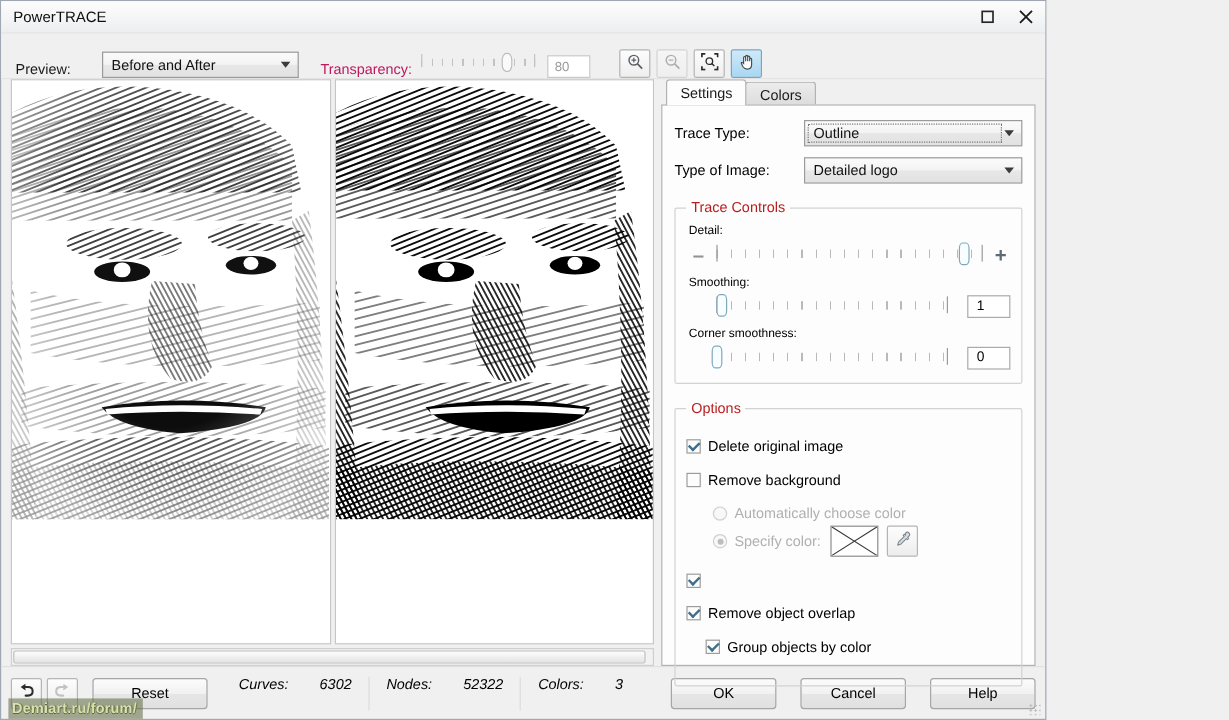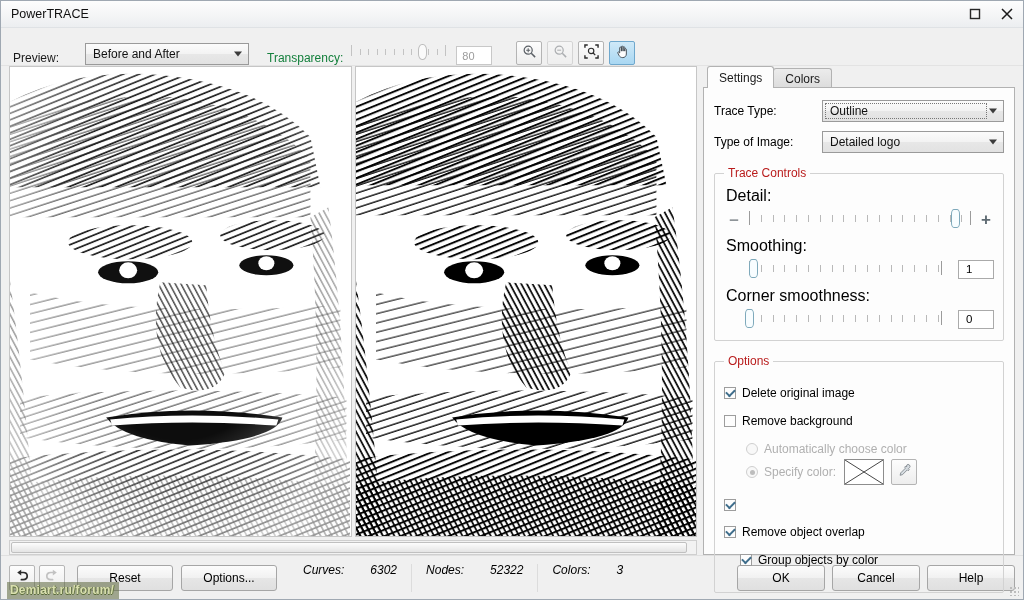--- a/index.html
+++ b/index.html
@@ -4,21 +4,21 @@
 <style>
   * { box-sizing: border-box; }
   html, body { margin:0; padding:0; }
   body {
     width:1024px; height:600px; overflow:hidden;
     font-family:"Liberation Sans", sans-serif;
     font-size:12px; color:#000;
     background:#f0f0f0;
   }
   .window {
-    position:relative; width:1024px; height:600px;
+    position:relative; width:872px; height:600px;
     background:#f0f0f0;
     border:1px solid #9fa8b2;
     display:flex; flex-direction:column;
   }
 
   
   .titlebar {
     height:27px; flex:0 0 27px;
     background:linear-gradient(to bottom,#fdfdfd 0%,#f4f5f6 55%,#eceef0 100%);
     border-bottom:1px solid #dfe2e5;
@@ -36,21 +36,21 @@
 
   
   .toolbar {
     height:38px; flex:0 0 38px;
     display:flex; align-items:flex-end;
     padding:0 12px;
     background:#f0f0f0;
     border-bottom:1px solid #e3e3e3;
   }
   .lbl { font-size:12px; color:#1a1a1a; }
-  .lbl.dim { color:#15803d; }
+  .lbl.dim { color:#be185d; }
 
   .combo {
     position:relative;
     background:linear-gradient(to bottom,#fbfbfb 0%,#f3f3f3 48%,#e7e7e7 52%,#e2e2e2 100%);
     border:1px solid #9a9a9a;
     height:22px; display:flex; align-items:center;
     padding:0 22px 0 7px;
     font-size:12px; color:#111;
     white-space:nowrap; overflow:hidden;
   }
@@ -139,21 +139,21 @@
   .row { display:flex; align-items:center; margin-bottom:9px; }
   .row .rlabel { width:108px; font-size:12px; }
   .row .combo { flex:1; }
 
   fieldset {
     border:1px solid #d2d2d2; border-radius:2px;
     margin:4px 0 9px 0; padding:4px 9px 11px 9px;
   }
   legend { font-size:12px; padding:0 4px; color:#b91c1c; }
 
-  .ctl-label { font-size:16px; margin:3px 0 4px 2px; }
+  .ctl-label { font-size:10px; margin:3px 0 4px 2px; }
   .sliderrow { display:flex; align-items:center; gap:7px; padding-left:2px; }
   .pm { width:16px; text-align:center; font-size:17px; line-height:1; font-weight:bold; }
   .pm.minus { color:#8e9498; }
   .pm.plus  { color:#5f6b73; }
 
   .slider { position:relative; height:20px; flex:1; }
   .slider .ticks {
     position:absolute; left:0; right:0; top:6px; height:7px;
     background-image:repeating-linear-gradient(to right,#b9b9b9 0 1px,transparent 1px 11.8px);
   }
@@ -226,21 +226,21 @@
     height:26px; min-width:96px; padding:0 14px;
     border:1px solid #a6a6a6; border-radius:3px;
     background:linear-gradient(to bottom,#fcfcfc 0%,#f1f1f1 50%,#e6e6e6 51%,#e0e0e0 100%);
     font-size:12px; display:flex; align-items:center; justify-content:center;
     cursor:default;
   }
   .stat { display:flex; height:30px; padding:0 4px;font-style:italic; }
   .stat .k { font-size:12px; }
   .stat .v { font-size:12px; margin-left:26px; }
   .vsep { width:1px; height:28px; background:#dcdcdc; margin:0 10px; }
-  .dlgbtns { margin-left:auto; display:flex; gap:7px; }
+  .dlgbtns { margin-left:auto; display:flex; gap:20px; }
   .dlgbtns .btn { min-width:88px; }
 
   .watermark {
     position:absolute; left:6px; bottom:0px;
     font-family:"Liberation Sans", sans-serif;
     font-size:12px; font-weight:bold; letter-spacing:.2px;
     color:#d9dfae; text-shadow:0 1px 0 #5a6b3a, 1px 0 0 #6b7a4a;
     background:rgba(92,104,62,.55);
     padding:1px 5px 2px 3px;
   }
@@ -560,23 +560,20 @@
         <svg width="16" height="16" viewBox="0 0 16 16">
           <path d="M10 4.5H6.8c-2.4 0-4 1.5-4 3.6 0 2.2 1.7 3.6 4 3.6h1.8" fill="none" stroke="#c2c2c2" stroke-width="1.7" stroke-linecap="round"></path>
           <path d="M8.8 1.8 L12.8 4.6 L8.8 7.4Z" fill="#c2c2c2"></path>
         </svg>
       </span>
     </div>
 
     <div class="btn" style="margin-left:8px">
       <span>Reset</span>
     </div>
-    <div class="btn" style="margin-left:8px">
-      <span>Options...</span>
-    </div>
 
     <div class="stat" style="margin-left:22px">
       <span class="k">Curves:</span>
       <span class="v">6302</span>
     </div>
     <div class="vsep"></div>
     <div class="stat">
       <span class="k">Nodes:</span>
       <span class="v">52322</span>
     </div>

